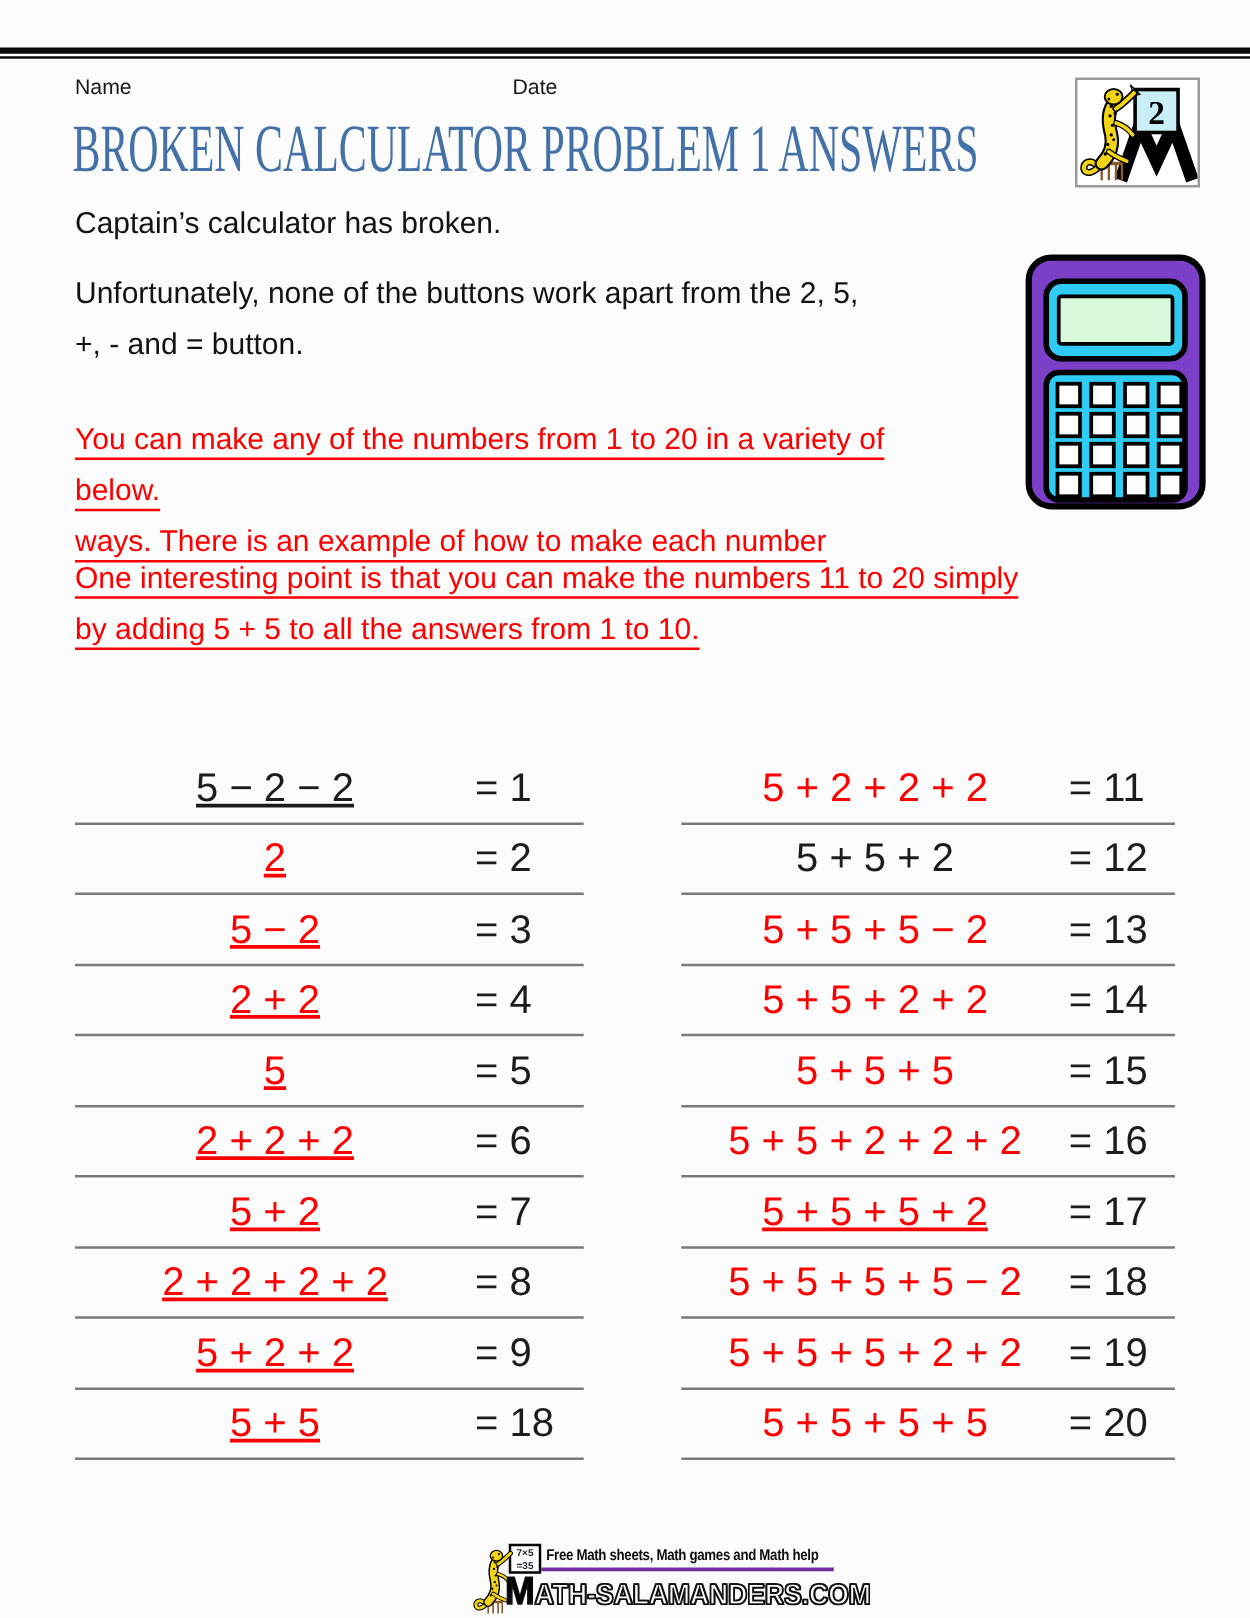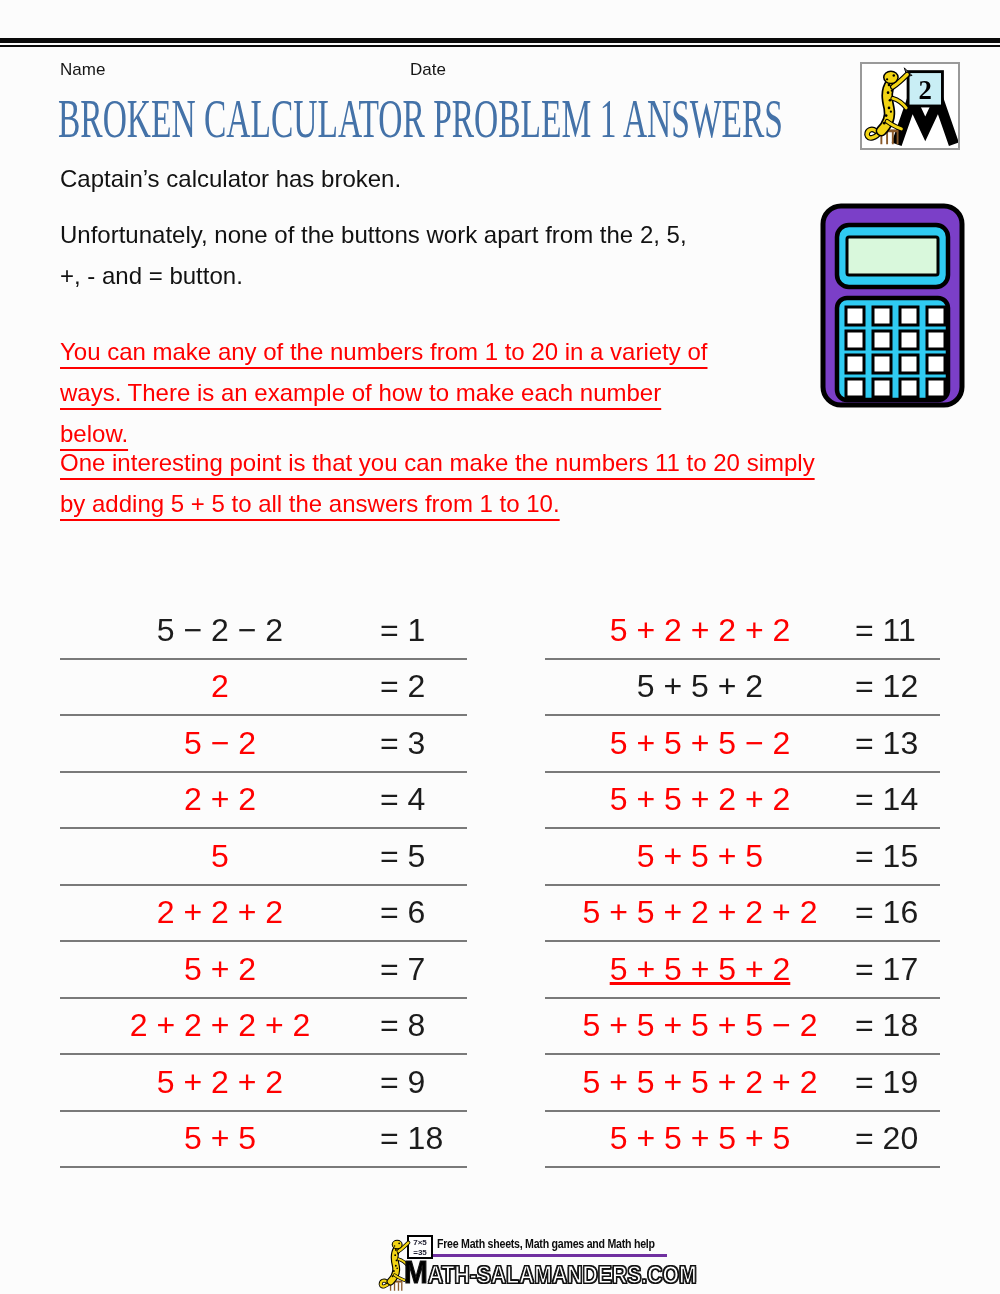--- a/index.html
+++ b/index.html
@@ -35,21 +35,21 @@
   .red-underlined .line{text-decoration:underline;text-decoration-thickness:2px;text-underline-offset:7px;
     text-decoration-color:var(--answer-red);}
 
   .calculator{position:absolute;left:820px;top:203px;}
 
   .answers{position:absolute;top:603px;}
   .answers-left{left:60px;width:407px;}
   .answers-right{left:545px;width:395px;}
   .arow{height:56.5px;display:flex;align-items:center;border-bottom:2px solid var(--line-gray);box-sizing:border-box;}
   .arow .expr{display:inline-block;text-align:center;font-size:32px;letter-spacing:0px;}
-  .answers-left .expr{width:320px;}
+  .answers-left .expr{width:320px;text-decoration:underline;}
   .answers-right .expr{width:310px;}
   .arow .res{flex:1;text-align:left;font-size:32px;color:var(--ink-black);}
 
   .footer-sala{position:absolute;left:378px;top:1234px;}
   .tagline{position:absolute;left:437px;top:1237px;font-size:12.5px;font-weight:bold;color:#0d0d0d;
     white-space:nowrap;letter-spacing:-0.3px;transform:scaleX(0.85);transform-origin:0 0;}
   .footer-rule{position:absolute;left:433px;top:1254px;width:234px;height:3px;background:var(--rule-purple);}
   .brand{position:absolute;left:404px;top:1255px;font-size:23px;font-weight:bold;white-space:nowrap;
     color:#fff;-webkit-text-stroke:1.2px #111;
     text-shadow:-1px -1px 0 #111,1px -1px 0 #111,-1px 1px 0 #111,1px 1px 0 #111;
@@ -124,22 +124,22 @@
     <div class="line">Captain’s calculator has broken.</div>
   </div>
 
   <div class="para p2">
     <div class="line">Unfortunately, none of the buttons work apart from the 2, 5,</div>
     <div class="line">+, - and = button.</div>
   </div>
 
   <div class="para p3 red-underlined">
     <div class="line">You can make any of the numbers from 1 to 20 in a variety of</div>
+    <div class="line">below.</div>
     <div class="line">ways. There is an example of how to make each number</div>
-    <div class="line">below.</div>
   </div>
 
   <div class="para p4 red-underlined">
     <div class="line">One interesting point is that you can make the numbers 11 to 20 simply</div>
     <div class="line">by adding 5 + 5 to all the answers from 1 to 10.</div>
   </div>
 
   <div class="calculator">
     <svg width="145" height="205" viewBox="0 0 145 205">
       <rect x="3" y="3" width="139" height="199" rx="18" fill="var(--calc-purple)" stroke="#000" stroke-width="5"></rect>

